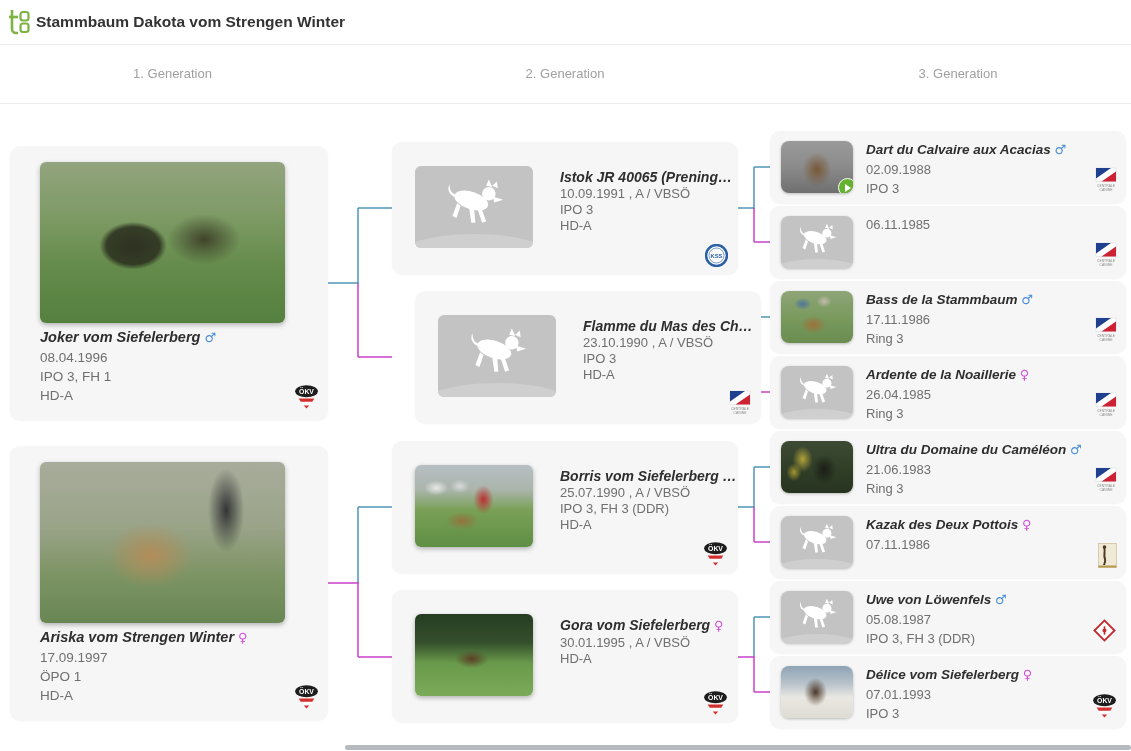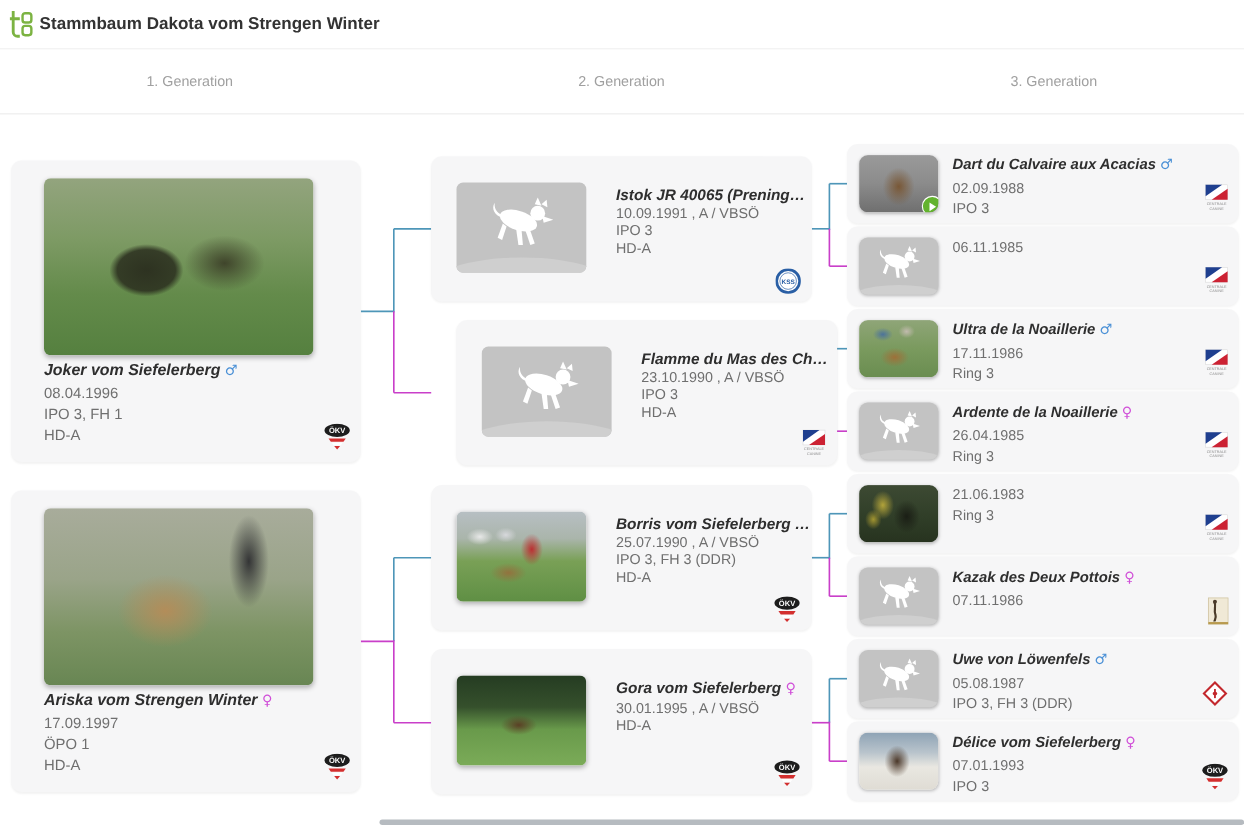--- a/index.html
+++ b/index.html
@@ -324,21 +324,21 @@
       <polygon points="1,1 16,1 1,11.5" fill="#1f3f8f"></polygon>
       <polygon points="21,14.5 6.5,14.5 21,4.5" fill="#cc2233"></polygon>
       <text x="11" y="19.5" font-size="3.4" fill="#8a8a8a" text-anchor="middle">CENTRALE</text>
       <text x="11" y="23.8" font-size="3.4" fill="#8a8a8a" text-anchor="middle">CANINE</text>
     </svg>
   </div>
 
   <div class="card card-r" style="left:770px;top:281px;">
     <div class="photo photo-r photo-bass"></div>
     <div class="rtext">
-      <div class="dname"><span>Ultra de la Noaillerie</span> <span class="gsym gm">♂</span></div>
+      <div class="dname"><span>Bass de la Stammbaum</span> <span class="gsym gm">♂</span></div>
       <div class="detail">17.11.1986</div>
       <div class="detail">Ring 3</div>
     </div>
     <svg class="badge" width="22" height="26" viewBox="0 0 22 26">
       <rect x="1" y="1" width="20" height="13.5" fill="#fff" stroke="#d8d8d8" stroke-width="0.5"></rect>
       <polygon points="1,1 16,1 1,11.5" fill="#1f3f8f"></polygon>
       <polygon points="21,14.5 6.5,14.5 21,4.5" fill="#cc2233"></polygon>
       <text x="11" y="19.5" font-size="3.4" fill="#8a8a8a" text-anchor="middle">CENTRALE</text>
       <text x="11" y="23.8" font-size="3.4" fill="#8a8a8a" text-anchor="middle">CANINE</text>
     </svg>
@@ -368,20 +368,21 @@
       <polygon points="1,1 16,1 1,11.5" fill="#1f3f8f"></polygon>
       <polygon points="21,14.5 6.5,14.5 21,4.5" fill="#cc2233"></polygon>
       <text x="11" y="19.5" font-size="3.4" fill="#8a8a8a" text-anchor="middle">CENTRALE</text>
       <text x="11" y="23.8" font-size="3.4" fill="#8a8a8a" text-anchor="middle">CANINE</text>
     </svg>
   </div>
 
   <div class="card card-r" style="left:770px;top:431px;">
     <div class="photo photo-r photo-ultra"></div>
     <div class="rtext">
+      <div class="dname"><span>Ultra du Domaine du Caméléon</span> <span class="gsym gm">♂</span></div>
       <div class="detail">21.06.1983</div>
       <div class="detail">Ring 3</div>
     </div>
     <svg class="badge" width="22" height="26" viewBox="0 0 22 26">
       <rect x="1" y="1" width="20" height="13.5" fill="#fff" stroke="#d8d8d8" stroke-width="0.5"></rect>
       <polygon points="1,1 16,1 1,11.5" fill="#1f3f8f"></polygon>
       <polygon points="21,14.5 6.5,14.5 21,4.5" fill="#cc2233"></polygon>
       <text x="11" y="19.5" font-size="3.4" fill="#8a8a8a" text-anchor="middle">CENTRALE</text>
       <text x="11" y="23.8" font-size="3.4" fill="#8a8a8a" text-anchor="middle">CANINE</text>
     </svg>

